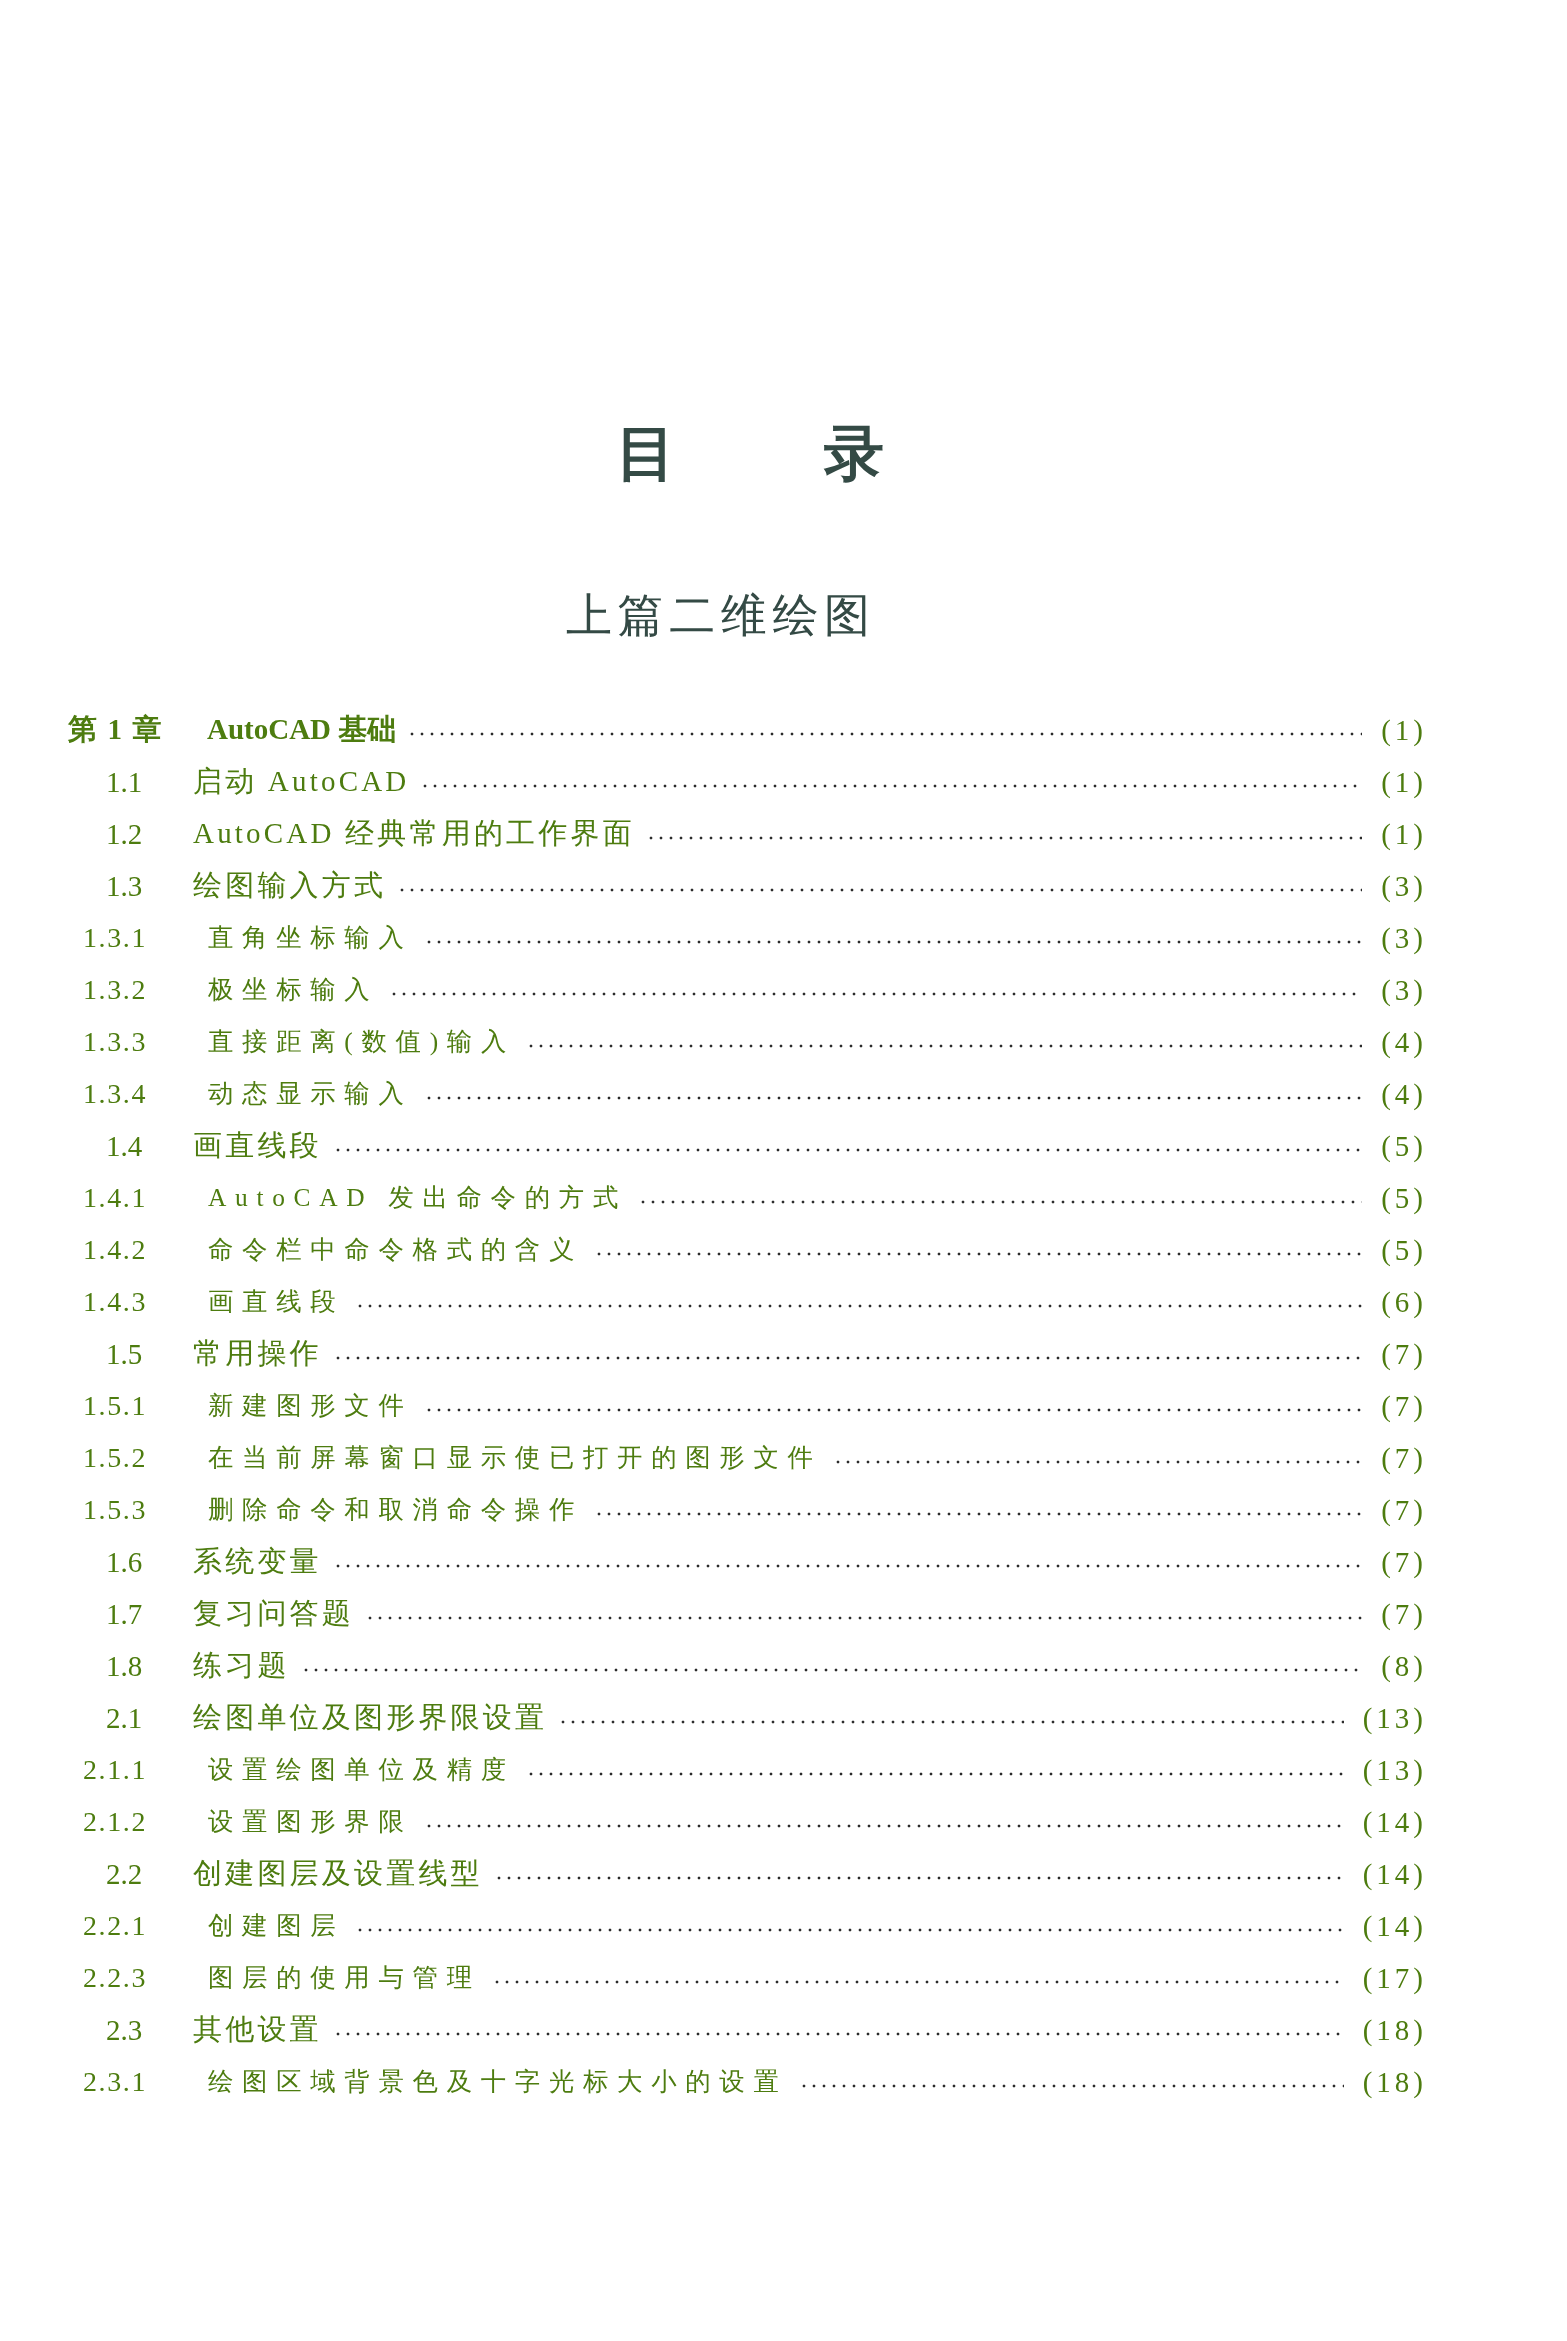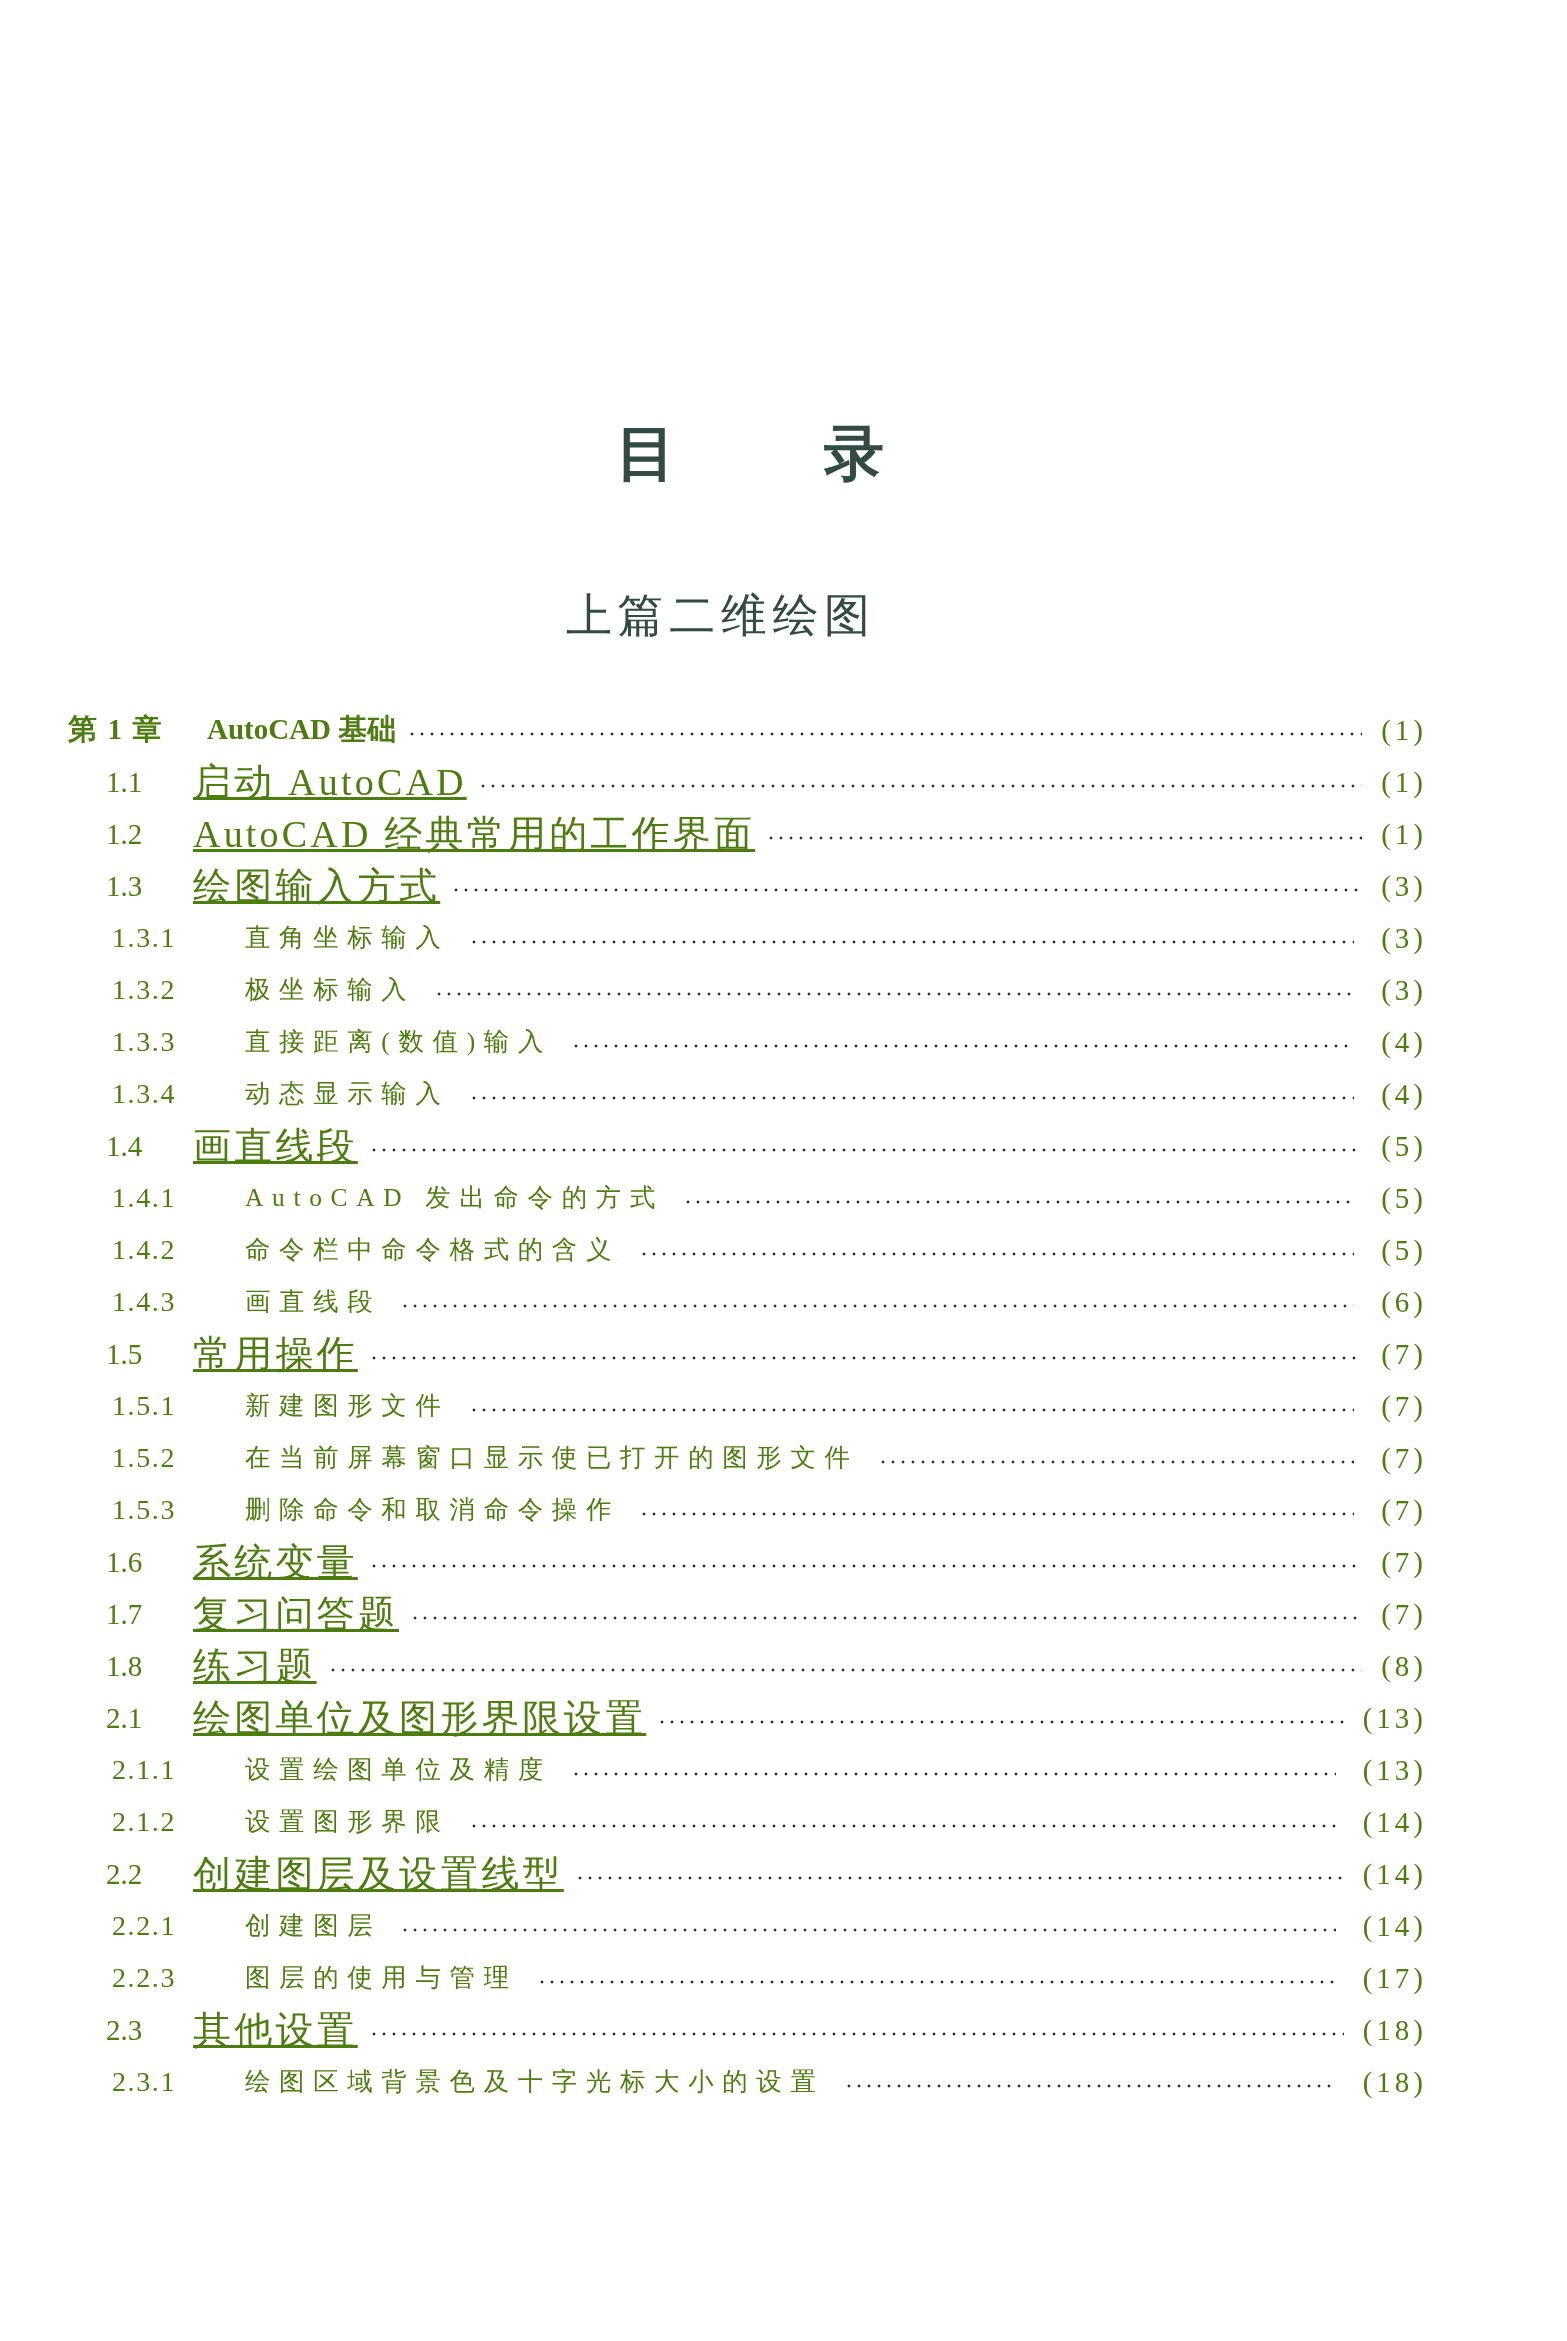--- a/index.html
+++ b/index.html
@@ -35,23 +35,23 @@
     font-family: "Liberation Serif", serif;
   }
   .num, .ttl, .pg { white-space: nowrap; flex: none; }
 
   .row.l1 { padding-left: 68px; }
   .l1 .num { width: 139px; font-size: 29px; font-weight: bold; letter-spacing: 1.6px; }
   .l1 .ttl { font-size: 29px; font-weight: bold; }
 
   .row.l2 { padding-left: 106px; }
   .l2 .num { width: 87px; font-size: 29px; }
-  .l2 .ttl { font-size: 38px; letter-spacing: 3.2px; text-decoration: underline; }
-
-  .row.l3 { padding-left: 112px; gap: 8px; }
+  .l2 .ttl { font-size: 29px; letter-spacing: 3.2px; }
+
+  .row.l3 { padding-left: 83px; }
   .l3 .num { width: 125px; font-size: 28px; letter-spacing: 1.6px; }
   .l3 .ttl { font-size: 25.4px; letter-spacing: 8.7px; }
 
   .leader {
     flex: 1; height: 8px; margin: 8px 19px 0 11px;
     background-image: radial-gradient(circle, #2b2b2b 1.2px, rgba(255,255,255,0) 1.7px);
     background-size: 10px 8px; background-repeat: repeat-x; background-position: left center;
   }
   .pg { font-size: 29px; letter-spacing: 4px; }
 </style>

